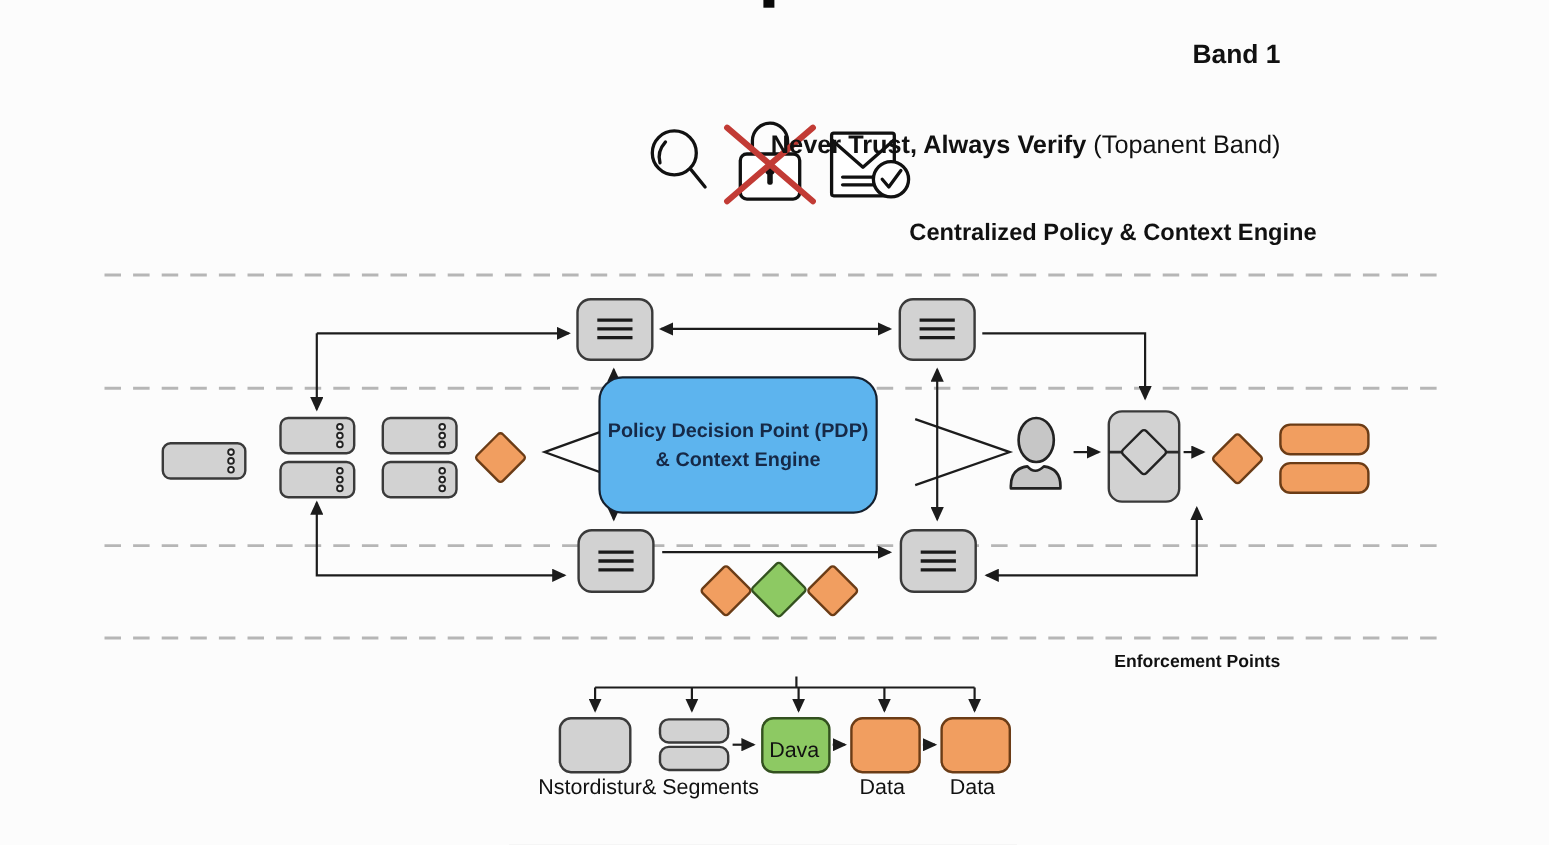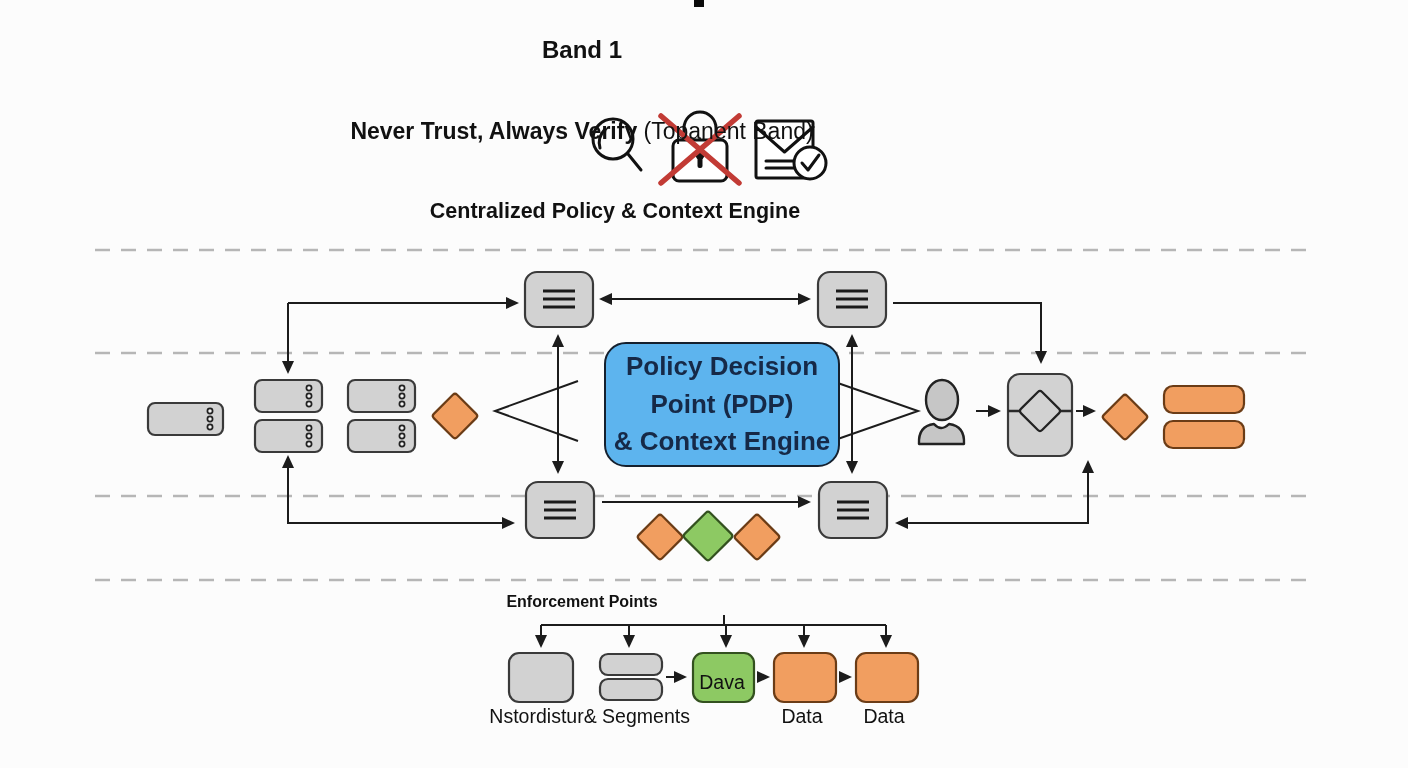--- a/index.html
+++ b/index.html
@@ -12,33 +12,33 @@
   }
   html,body{margin:0;padding:0;background:#e9e9e9;}
   #canvas{
     position:relative; width:1408px; height:768px; overflow:hidden;
     background:#fcfcfc;
     font-family:"Liberation Sans", sans-serif;
     color:var(--ink);
   }
   svg.overlay{position:absolute; left:0; top:0; z-index:1;}
   .t{position:absolute; z-index:3; white-space:nowrap;}
-  .center{left:0; width:1164px; text-align:center;}
+  .center{left:0; width:1164px; text-align:right;}
   .band-title{font-size:24px; font-weight:bold;}
   .subtitle{font-size:23px;margin-top:41px;}
   .subtitle .b{font-weight:bold;}
   .caption{font-size:21.5px; font-weight:bold;}
   .enf-title{font-size:16px; font-weight:700;}
   .enf-label{font-size:19.5px; width:180px; text-align:center;}
   #top-artifact{position:absolute; left:694px; top:0; width:10px; height:7px; background:#0a0a0a; z-index:3;}
   #pdp-box{
-    position:absolute; z-index:2; left:604px; top:342px; width:236px; height:125px;
+    position:absolute; z-index:2; left:544px; top:342px; width:254px; height:125px;
     box-sizing:border-box; background:var(--blue); border:2.5px solid var(--blue-stroke);
     border-radius:22px; display:flex; flex-direction:column; align-items:center; justify-content:center;
-    font-size:26px; font-weight:bold; color:var(--pdp-text); line-height:1.45; text-align:center;
+    font-size:18px; font-weight:bold; color:var(--pdp-text); line-height:1.45; text-align:center;
   }
   .stk{fill:none; stroke:var(--ink); stroke-width:3; stroke-linecap:round; stroke-linejoin:round;}
   .conn{fill:none; stroke:var(--line); stroke-width:2;}
   .boxline{stroke:#1a1a1a; stroke-width:3;}
   .grayrect{fill:var(--gray); stroke:var(--gray-stroke); stroke-width:2.2;}
   .dot{fill:#f2f2f2; stroke:#222; stroke-width:1.7;}
 </style>
 </head>
 <body>
 

